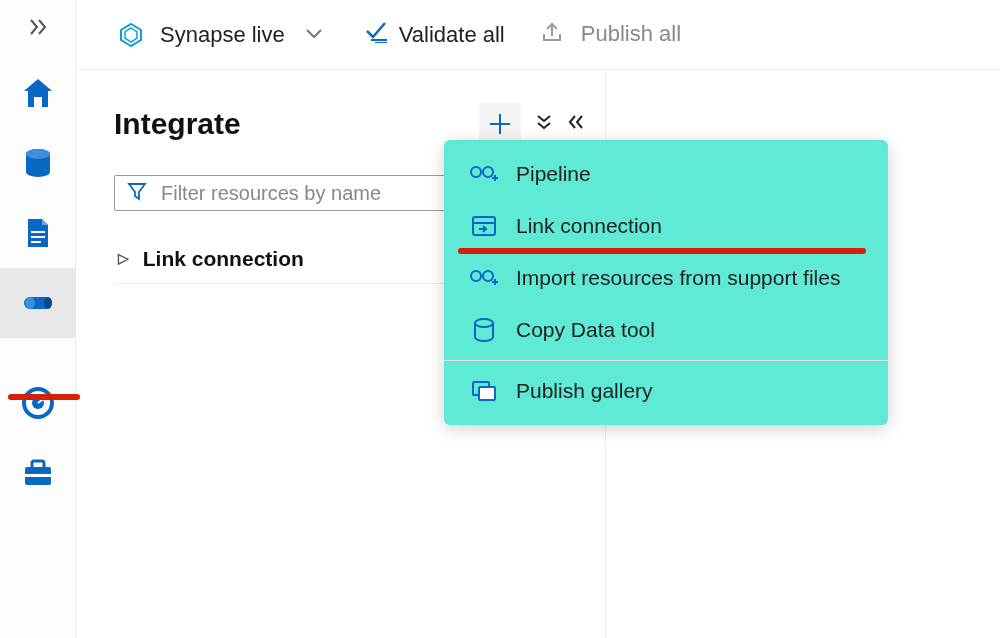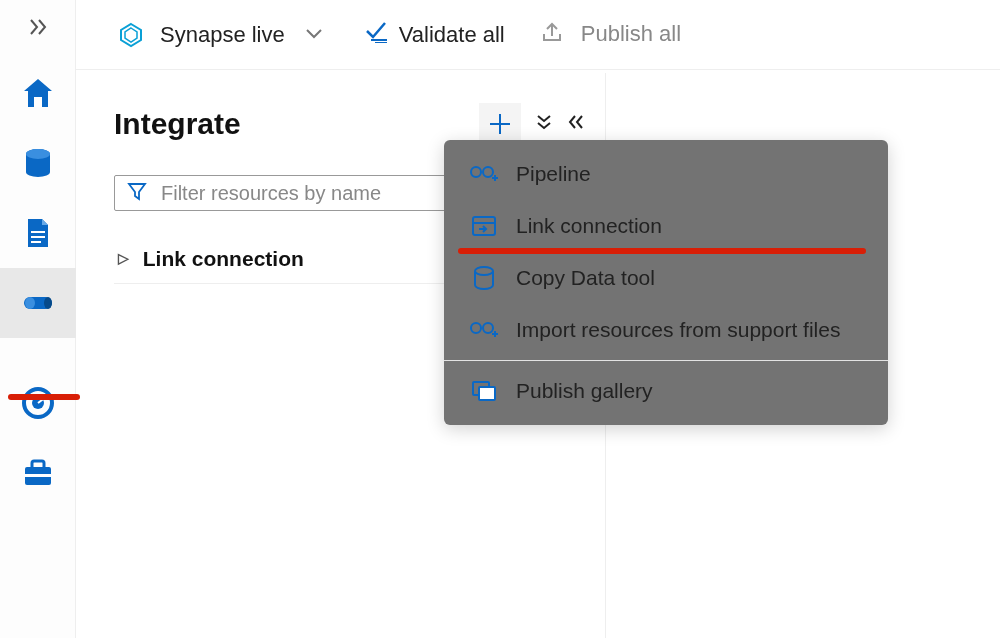--- a/index.html
+++ b/index.html
@@ -71,21 +71,21 @@
   .tree { margin-top: 24px; padding-right: 20px; }
   .tree-row {
     display:flex; align-items:center; gap:14px; font-size:21px; font-weight:600; color:#111;
     padding: 12px 4px; border-bottom:1px solid #eee; cursor:pointer;
   }
   .tree-caret { font-size:14px; color:#555; transform: translateY(-1px); }
 
   
   .menu {
     position: absolute; left: 444px; top: 140px; width: 444px;
-    background:#737373; border-radius:6px; box-shadow: 0 4px 18px rgba(0,0,0,0.18);
+    background:#5eead4; border-radius:6px; box-shadow: 0 4px 18px rgba(0,0,0,0.18);
     padding: 8px 0; z-index: 10;
   }
   .menu-item {
     display:flex; align-items:center; gap:18px; padding: 14px 26px;
     font-size:21px; color:#222; cursor:pointer; position:relative;
   }
   .menu-icon { width:28px; display:flex; justify-content:center; color:#0a68c5; }
   .menu-sep { height:1px; background:#e3e3e3; margin:4px 0; }
   .menu-redline {
     position:absolute; left:14px; right:22px; bottom:-2px; height:6px; background:#d81e06; border-radius:3px;
@@ -259,40 +259,40 @@
           <line x1="2" y1="8" x2="24" y2="8" stroke="#0a68c5" stroke-width="2"></line>
           <path d="M8 14 L14 14 M12 11 L15 14 L12 17" fill="none" stroke="#0a68c5" stroke-width="2"></path>
         </svg>
     </span>
     <span>Link connection</span>
     <div class="menu-redline"></div>
   </div>
 
   <div class="menu-item">
     <span class="menu-icon">
-      <svg width="22" height="24" viewBox="0 0 22 24">
-          <ellipse cx="11" cy="5" rx="9" ry="4" fill="none" stroke="#0a68c5" stroke-width="2"></ellipse>
-          <path d="M2 5 V19 a9 4 0 0 0 18 0 V5" fill="none" stroke="#0a68c5" stroke-width="2"></path>
-        </svg>
-    </span>
-    <span>Copy Data tool</span>
-  </div>
-
-  <div class="menu-item">
-    <span class="menu-icon">
       <svg width="28" height="20" viewBox="0 0 28 20">
           <circle cx="6" cy="8" r="5" fill="none" stroke="#0a68c5" stroke-width="2"></circle>
           <circle cx="18" cy="8" r="5" fill="none" stroke="#0a68c5" stroke-width="2"></circle>
           <line x1="22" y1="14" x2="28" y2="14" stroke="#0a68c5" stroke-width="2"></line>
           <line x1="25" y1="11" x2="25" y2="17" stroke="#0a68c5" stroke-width="2"></line>
         </svg>
     </span>
     <span>Import resources from support files</span>
   </div>
 
+  <div class="menu-item">
+    <span class="menu-icon">
+      <svg width="22" height="24" viewBox="0 0 22 24">
+          <ellipse cx="11" cy="5" rx="9" ry="4" fill="none" stroke="#0a68c5" stroke-width="2"></ellipse>
+          <path d="M2 5 V19 a9 4 0 0 0 18 0 V5" fill="none" stroke="#0a68c5" stroke-width="2"></path>
+        </svg>
+    </span>
+    <span>Copy Data tool</span>
+  </div>
+
   <div class="menu-sep"></div>
 
   <div class="menu-item">
     <span class="menu-icon">
       <svg width="26" height="22" viewBox="0 0 26 22">
           <rect x="2" y="2" width="16" height="13" rx="1" fill="none" stroke="#0a68c5" stroke-width="2"></rect>
           <rect x="8" y="7" width="16" height="13" rx="1" fill="#fff" stroke="#0a68c5" stroke-width="2"></rect>
         </svg>
     </span>
     <span>Publish gallery</span>

